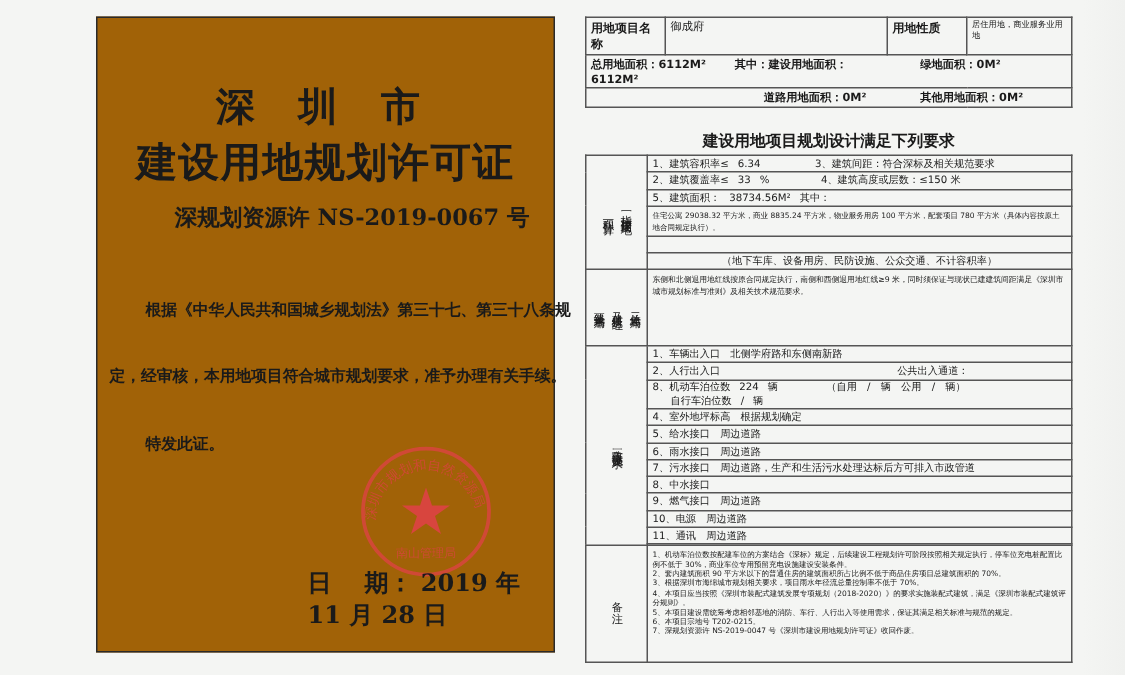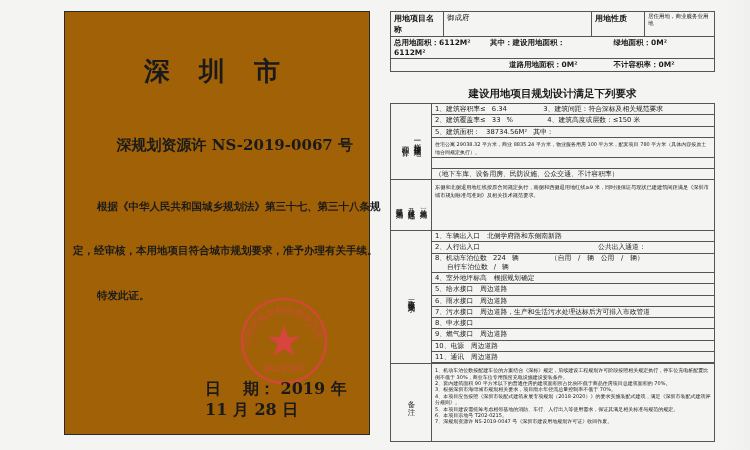--- a/index.html
+++ b/index.html
@@ -38,30 +38,31 @@
   .section-heading { position:absolute; left:390px; width:325px; top:87px; text-align:center;
     font-size:10.5px; font-weight:bold; }
   .req-table { position:absolute; left:390px; top:103px; width:325px; height:339px;
     border-collapse:collapse; border:1.5px solid #2a2a2a; font-size:6.8px; }
   .req-table td { border:1px solid #555; padding:0 3px; vertical-align:middle; }
   .cat { width:40px; text-align:center; font-size:7.5px; padding:0 !important; }
   .vt { writing-mode:vertical-rl; text-orientation:upright; letter-spacing:1px;
     display:inline-block; font-size:7.5px; margin:0 1px; }
   .small { font-size:5px; line-height:8px; }
   .note { font-size:5px; line-height:6.4px; vertical-align:top !important; padding-top:3px !important; }
-  .center { }
+  .center { text-align:center; }
   .val { display:inline-block; margin:0 6px; }
   .fade-right { position:absolute; right:0; top:0; width:28px; height:450px;
     background:linear-gradient(to right, rgba(244,245,243,0), #f0f1ef); }
 </style>
 </head>
 <body>
 
 <div class="left-frame">
   <div class="city">深 圳 市</div>
+  <div class="cert-title">建设用地规划许可证</div>
   <div class="cert-no">深规划资源许 NS-2019-0067 号</div>
   <div class="para p1">根据《中华人民共和国城乡规划法》第三十七、第三十八条规</div>
   <div class="para p2">定，经审核，本用地项目符合城市规划要求，准予办理有关手续。</div>
   <div class="para p3">特发此证。</div>
 
   <svg class="stamp" viewBox="0 0 92 92">
     <circle cx="46" cy="46" r="42" fill="none" stroke="#d8453e" stroke-width="2.5" opacity="0.85"></circle>
     <defs>
         <path id="arc" d="M12,52 A34,34 0 1,1 80,52"></path>
       </defs>
@@ -89,21 +90,21 @@
   <tr class="area-row">
     <td colspan="2" style="border-left:1px solid #555">
       <span>总用地面积：6112M²</span>
       <span style="display:inline-block;width:14px"></span>
       <span>其中：建设用地面积：6112M²</span>
     </td>
     <td colspan="2" style="padding-left:22px;border-right:1px solid #555">绿地面积：0M²</td>
   </tr>
   <tr class="area-row">
     <td colspan="2" style="text-align:right;padding-right:14px;border-left:1px solid #555">道路用地面积：0M²</td>
-    <td colspan="2" style="padding-left:22px;border-right:1px solid #555">不计容积率：0M²</td>
+    <td colspan="2" style="padding-left:22px;border-right:1px solid #555">其他用地面积：0M²</td>
   </tr>
 </tbody>
   </table>
 
 <div class="section-heading">建设用地项目规划设计满足下列要求</div>
 
 <table class="req-table">
 
   <tbody>
       <tr style="height:11px">

